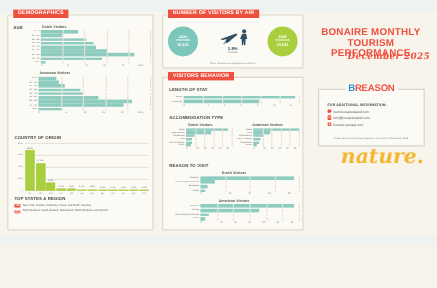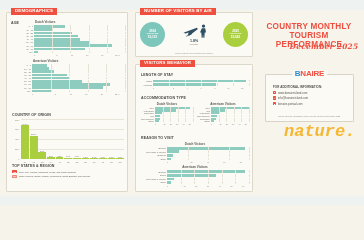--- a/index.html
+++ b/index.html
@@ -106,21 +106,21 @@
   .info-ico { width:3.4px; height:3.4px; border-radius:0.6px; background:#ef4f3f;
               display:flex; align-items:center; justify-content:center;
               color:#fff; font-size:2.2px; line-height:1; }
   .info-txt { font-size:2.8px; color:#5a5a54; }
   .disclaimer { font-size:2.1px; color:#8e8e86; text-align:center; line-height:1.3; margin-top:2.4px; }
 
   .tagline { position:absolute; color:#f5b731; font-family:"DejaVu Serif", serif;
              font-style:italic; font-weight:bold; line-height:0.92; }
   .tagline .t1 { font-size:13px; display:block; }
   .tagline .t2 { font-size:15px; display:block; margin-left:3px; }
-  .tagline .t3 { font-size:17px; display:block; margin-left:22px; margin-top:-4px;font-family:Liberation Mono, monospace; }
+  .tagline .t3 { font-size:17px; display:block; margin-left:22px; margin-top:-4px; }
 
   .topstates-row { display:flex; align-items:center; gap:1.6px; margin-top:1.4px; }
   .cc { background:#ef4f3f; color:#fff; font-size:2.2px; font-weight:bold;
         padding:0.6px 1.2px; border-radius:0.5px; line-height:1; }
   .cc.nl { background:#ef8a7a; }
   .ts-txt { font-size:2.3px; color:#5a5a54; }
   .note { font-size:2.1px; color:#90908a; text-align:center; }
 </style>
 </head>
 <body>
@@ -897,29 +897,29 @@
               <span>40</span>
               <span>50</span>
               <span>60</span>
             </div>
           </div>
       </div>
     </div>
   </div>
 
   <div class="main-title" style="position:absolute; left:259px; top:22px; width:100px;">
-    <span class="l1">COUNTRY MONTHLY</span>
+    <span class="l1">BONAIRE MONTHLY</span>
     <span class="l2">TOURISM PERFORMANCE</span>
   </div>
   <div class="date-script" style="position:absolute; left:274px; top:42px; width:100px;">December 2025</div>
 
   <div class="brandbox" style="left:265px; top:74px; width:89px; height:48px;">
     <div class="logo-wrap">
       <span class="logo-txt" style="color:#2f8fd0;">B</span>
-      <span class="logo-txt" style="color:#ef4f3f;">NAIRE</span>
+      <span class="logo-txt" style="color:#ef4f3f;">REASON</span>
     </div>
     <div style="position:absolute; left:7px; top:10px; right:5px;">
       <div class="info-head">FOR ADDITIONAL INFORMATION:</div>
       <div id="contact-links">
           <div class="info-row">
             <span class="info-ico">●</span>
             <span class="info-txt">www.bonaireisland.com</span>
           </div>
           <div class="info-row">
             <span class="info-ico">✉</span>

